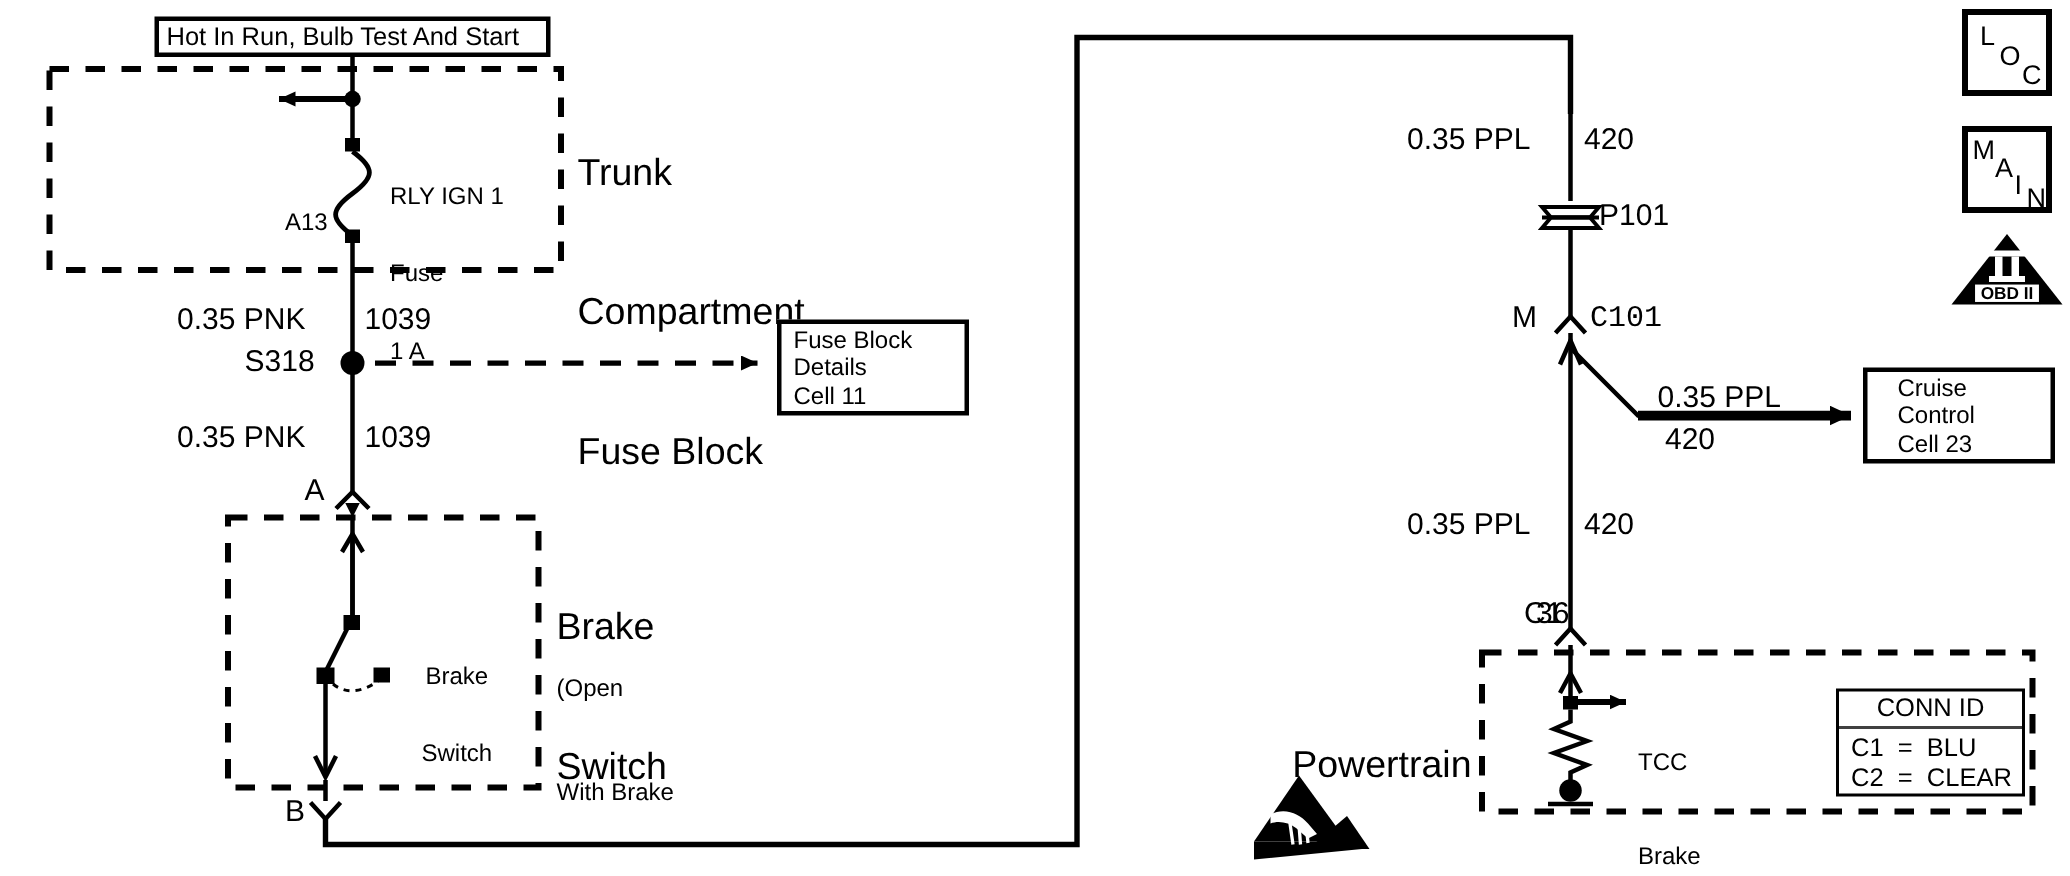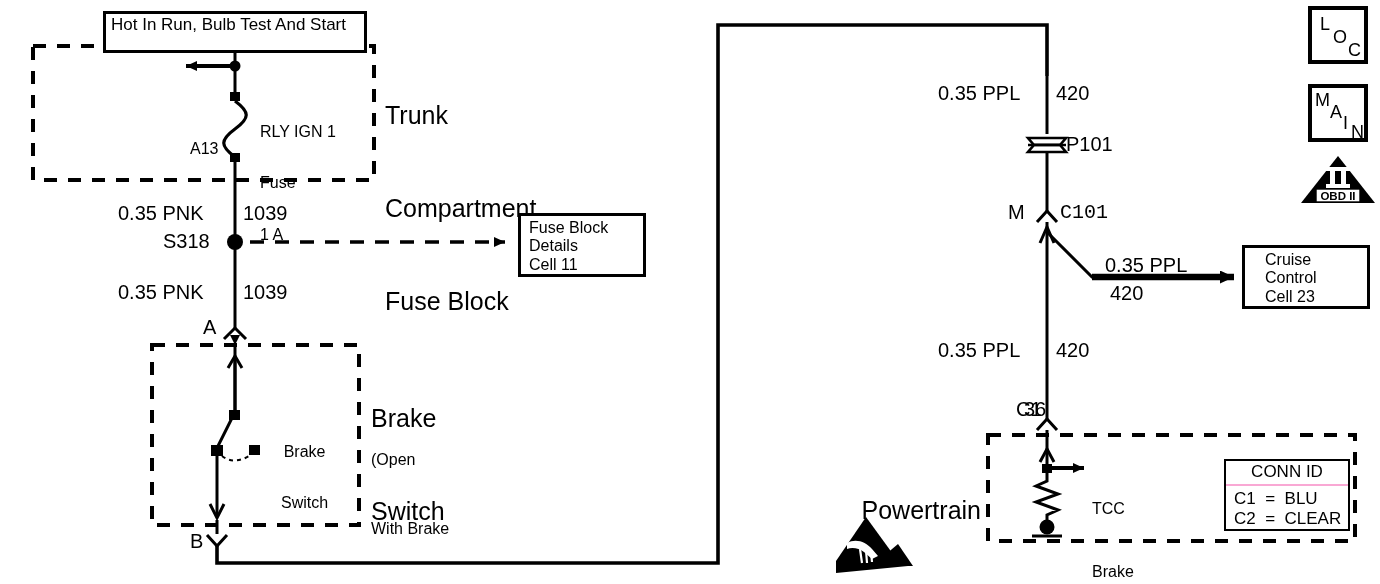--- a/index.html
+++ b/index.html
@@ -9,21 +9,21 @@
   svg.layer{position:absolute;left:0;top:0;width:1380px;height:584px;}
   .lbl{position:absolute;font-family:"Liberation Sans",sans-serif;color:#000;white-space:pre;line-height:1.08;}
   .big{font-size:25px;}
   .med{font-size:20px;}
   .sm{font-size:16px;}
   .bx{position:absolute;border:3px solid #000;background:#fff;box-sizing:border-box;}
   .bxtxt{position:absolute;font-size:16px;line-height:1.15;}
   .icon-box{position:absolute;border:4px solid #000;background:#fff;box-sizing:border-box;}
   .diag{position:absolute;font-size:18px;font-family:"Liberation Sans",sans-serif;}
   .conn-tbl{position:absolute;border:2px solid #000;background:#fff;box-sizing:border-box;}
-  .conn-hd{text-align:center;font-size:17px;border-bottom:2px solid #f9a8d4;padding:1px 6px 2px;}
+  .conn-hd{text-align:center;font-size:17px;border-bottom:2px solid #404040;padding:1px 6px 2px;}
   .conn-rw{font-size:17px;padding:0 8px;white-space:pre;}
 </style>
 </head>
 <body>
 
 <div id="canvas">
 
   <svg class="layer" viewBox="0 0 1380 584">
     <defs>
       <marker id="arrowL" markerWidth="12" markerHeight="12" refX="11" refY="5" orient="auto" markerUnits="userSpaceOnUse">
@@ -114,21 +114,21 @@
 
     <g>
       <path d="M866,517 L898,561 L836,561 z" fill="#000"></path>
       <path d="M898,544 L913,566 L872,566 z" fill="#000"></path>
       <path d="M836,561 L901,561 L908,566 L836,573 z" fill="#000"></path>
       <path d="M847,543 C856,538 866,542 872,549 L878,556 L872,559 L864,552 C859,548 852,547 847,549 z" fill="#fff"></path>
       <path d="M860,549 L862,563 M866,550 L867,563 M871,552 L872,562" stroke="#fff" stroke-width="2.2" fill="none"></path>
     </g>
   </svg>
 
-  <div class="bx" style="left:103px;top:11px;width:264px;height:42px;">
+  <div class="bx" style="left:103px;top:11px;width:264px;height:27px;">
     <div class="bxtxt" style="left:5px;top:1px;font-size:17px;">Hot In Run, Bulb Test And Start</div>
   </div>
 
 
   <div class="lbl sm" style="left:260px;top:88px;">
     <div>RLY IGN 1</div>
     <div>Fuse</div>
     <div>1 A</div>
   </div>
 

